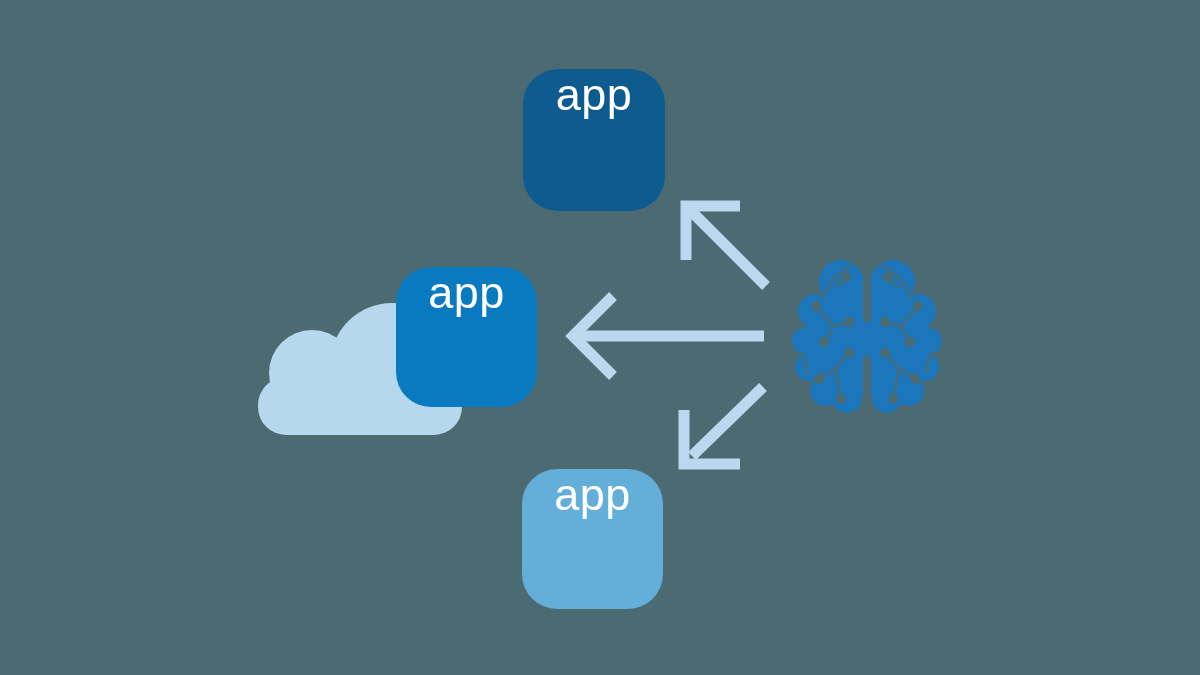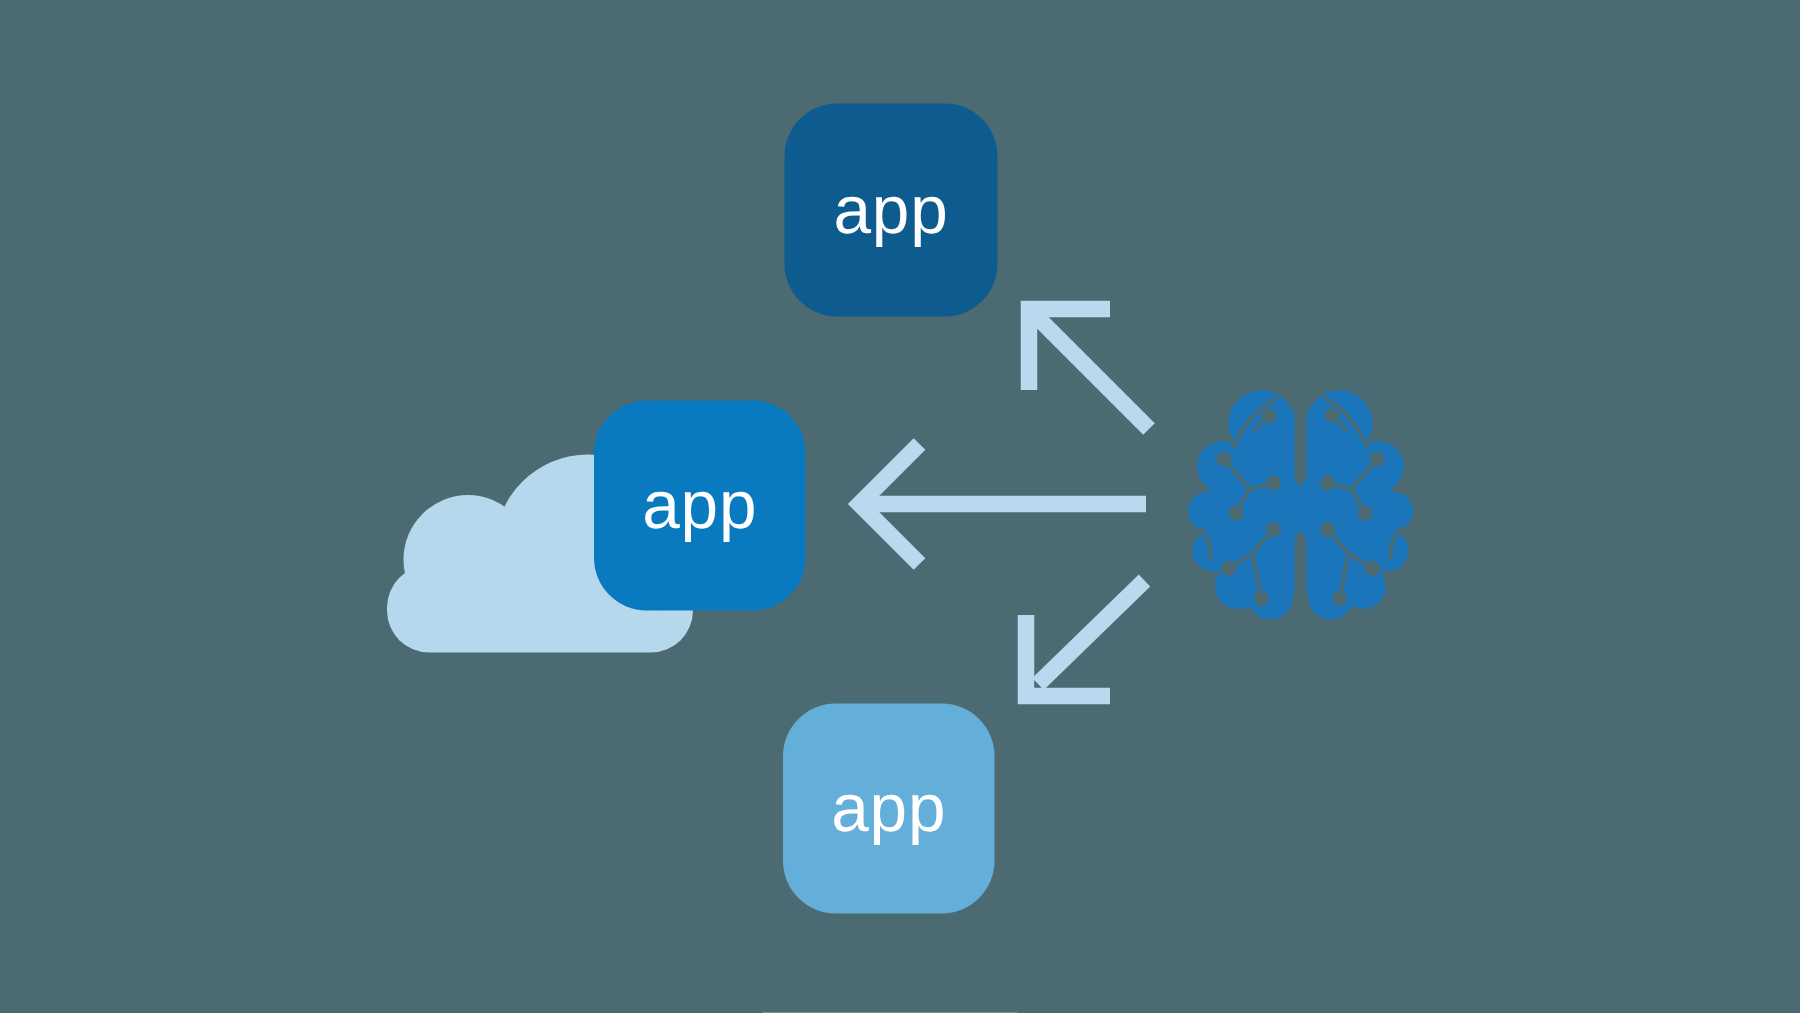--- a/index.html
+++ b/index.html
@@ -8,21 +8,20 @@
   .stage {
     position: relative;
     width: 1200px;
     height: 675px;
     overflow: hidden;
   }
 
   .app {
     position: absolute;
     display: flex;
-    align-items: center;
     justify-content: center;
     border-radius: 35px;
     font-size: 45px;
     font-weight: 400;
     letter-spacing: 0.5px;
     user-select: none;
   }
   .app-top    { left: 523px; top: 69px;  width: 142px; height: 142px; }
   .app-middle { left: 396px; top: 267px; width: 141px; height: 140px; }
   .app-bottom { left: 522px; top: 469px; width: 141px; height: 140px; }

